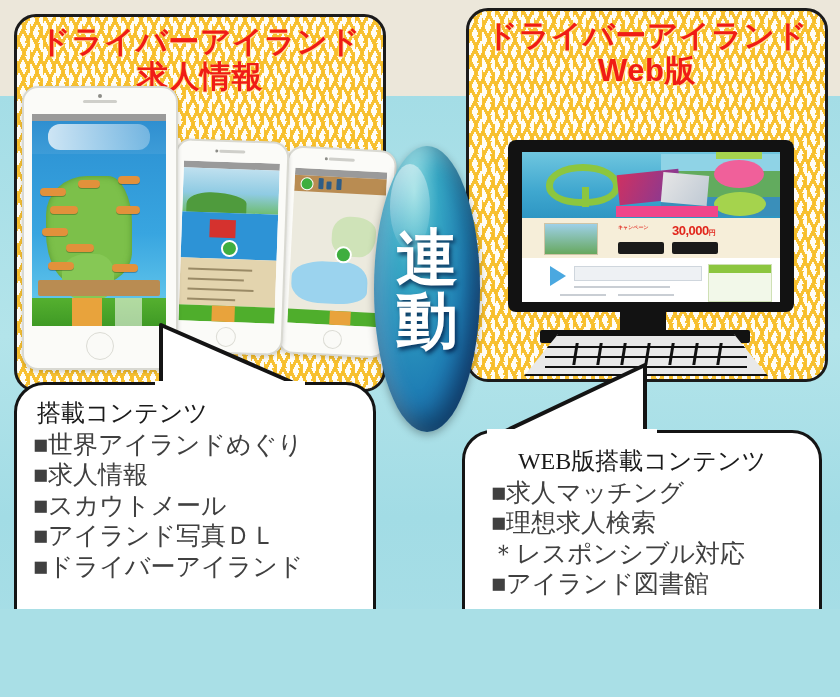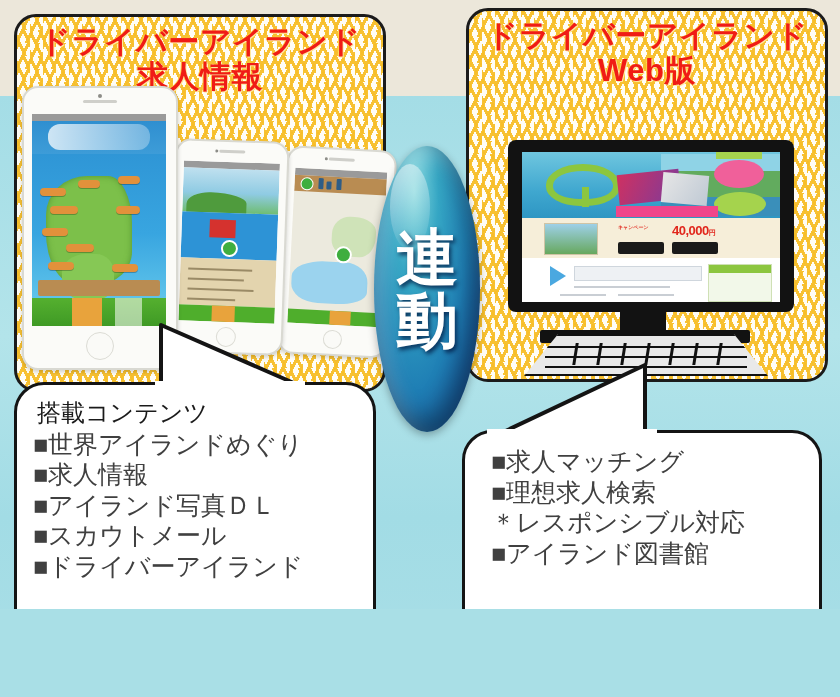--- a/index.html
+++ b/index.html
@@ -288,21 +288,21 @@
         <div class="web-card"></div>
         <div class="web-card2"></div>
         <div class="web-pink-oval"></div>
         <div class="web-green-oval"></div>
         <div class="web-pink-bar"></div>
       </div>
       <div class="web-band">
         <div class="web-band-img"></div>
         <div class="web-kw">キャンペーン</div>
         <div class="web-price">
-          <span>40,000</span><small>円</small>
+          <span>30,000</span><small>円</small>
         </div>
         <div class="web-badge" style="left:96px;"></div>
         <div class="web-badge" style="left:150px;"></div>
       </div>
       <div class="web-low">
         <div class="web-play"></div>
         <div class="web-search"></div>
         <div class="web-side"></div>
         <div class="web-line" style="left:52px;top:28px;width:96px;"></div>
         <div class="web-line" style="left:38px;top:36px;width:46px;"></div>
@@ -336,33 +336,34 @@
   <div class="bubble" id="bubble-app">
     <svg id="tail-app-svg" width="150" height="66" viewBox="0 0 150 66">
       <polygon points="6,2 148,64 6,64" fill="#ffffff" stroke="#141414" stroke-width="4" stroke-linejoin="round"></polygon>
       <rect x="0" y="58" width="150" height="10" fill="#ffffff"></rect>
     </svg>
     <div class="bubble-body">
       <div class="bubble-head">搭載コンテンツ</div>
       <ul>
         <li><span>■</span><span>世界アイランドめぐり</span></li>
         <li><span>■</span><span>求人情報</span></li>
+        <li><span>■</span><span>スカウトメール</span></li>
         <li><span>■</span><span>アイランド写真ＤＬ</span></li>
-        <li><span>■</span><span>スカウトメール</span></li>
         <li><span>■</span><span>ドライバーアイランド</span></li>
       </ul>
     </div>
   </div>
 
   <div class="bubble" id="bubble-web">
     <svg id="tail-web-svg" width="190" height="78" viewBox="0 0 190 78">
       <polygon points="178,2 30,72 178,72" fill="#ffffff" stroke="#141414" stroke-width="4" stroke-linejoin="round"></polygon>
       <rect x="20" y="66" width="180" height="12" fill="#ffffff"></rect>
     </svg>
     <div class="bubble-body">
+      <div class="bubble-head">WEB版搭載コンテンツ</div>
       <ul>
         <li><span>■</span><span>求人マッチング</span></li>
         <li><span>■</span><span>理想求人検索</span></li>
         <li><span>＊</span><span>レスポンシブル対応</span></li>
         <li><span>■</span><span>アイランド図書館</span></li>
       </ul>
     </div>
   </div>
 
 </div>

